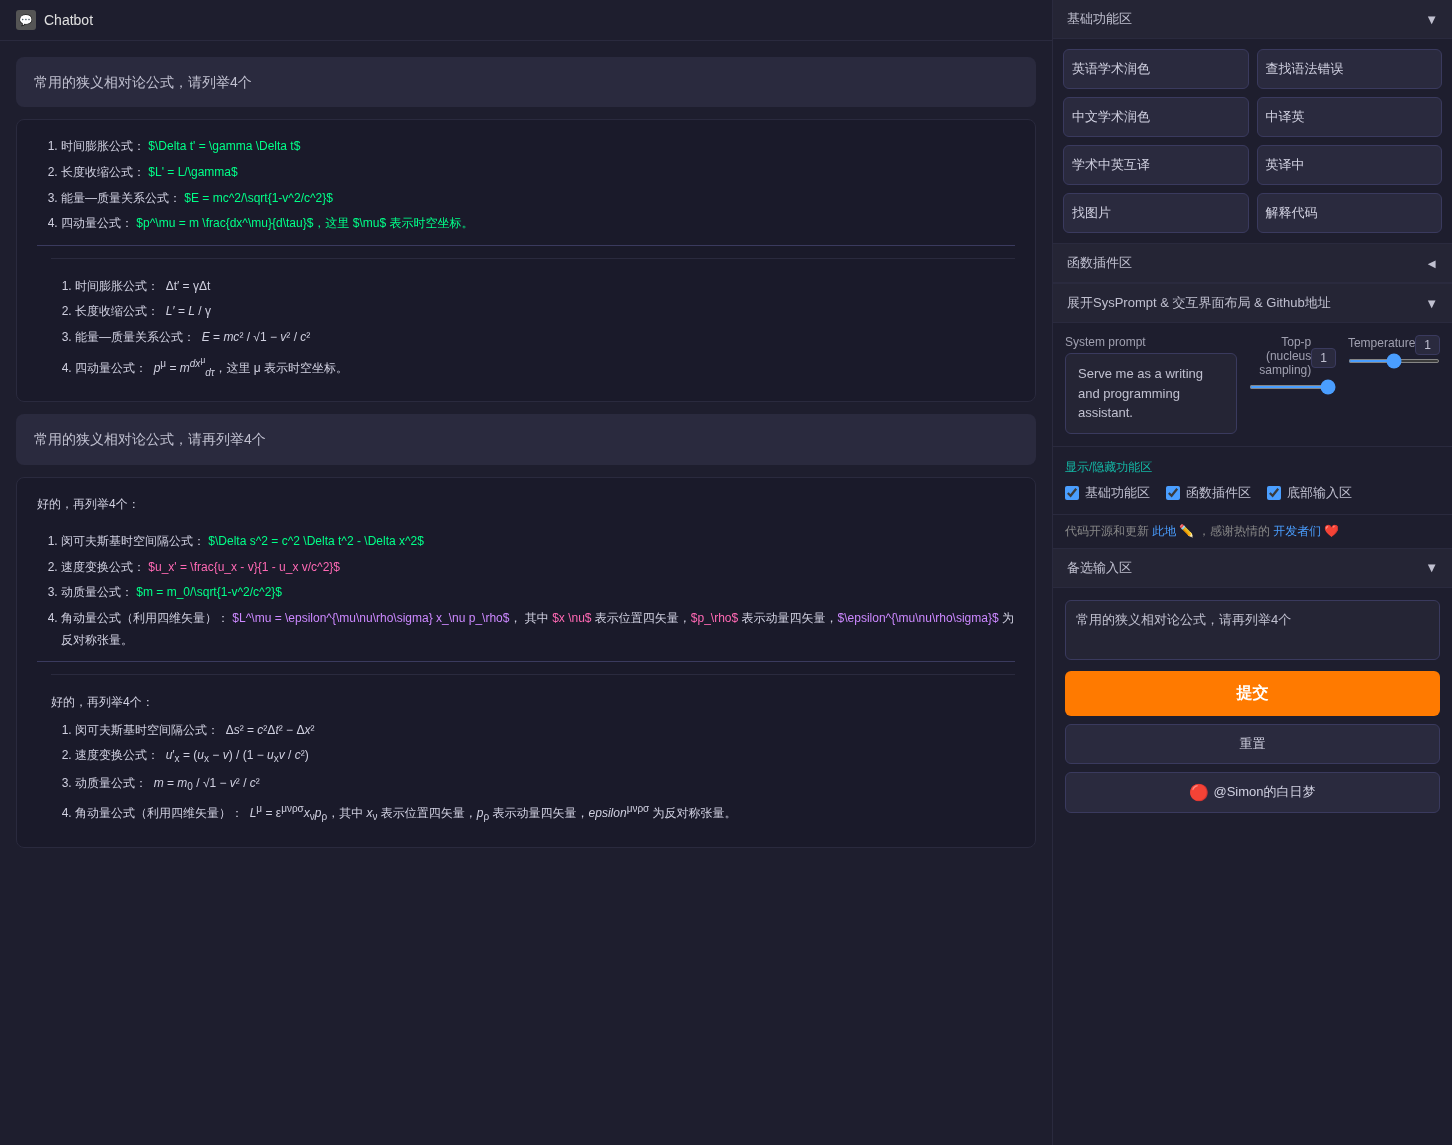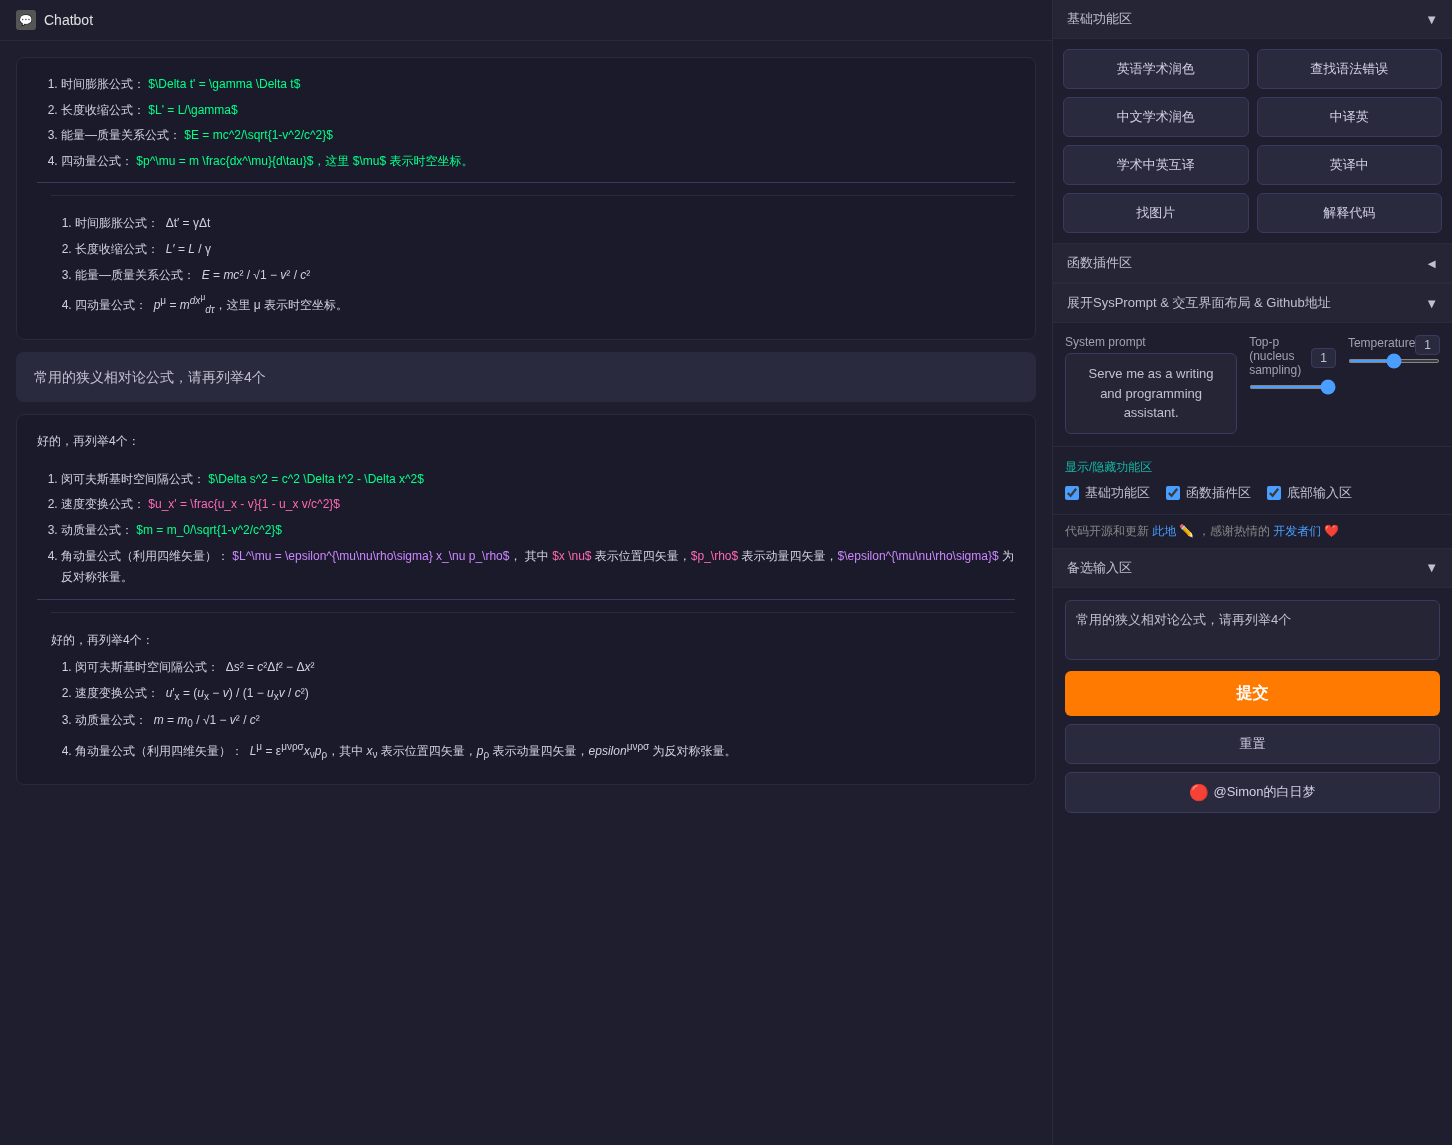--- a/index.html
+++ b/index.html
@@ -120,21 +120,21 @@
     }
 
     .func-btn {
       background: #2a2a3e;
       border: 1px solid #3a3a5e;
       border-radius: 6px;
       color: #d0d0e0;
       padding: 10px 8px;
       font-size: 13px;
       cursor: pointer;
-      text-align: center;
+      text-align: left;
       font-family: "Microsoft YaHei", sans-serif;
     }
 
     .plugin-section {
       border-top: 1px solid #2a2a3e;
     }
 
     .sysprompt-section {
       border-top: 1px solid #2a2a3e;
     }
@@ -153,33 +153,33 @@
     }
 
     .sys-prompt-box {
       background: #252535;
       border: 1px solid #3a3a5e;
       border-radius: 6px;
       padding: 10px 12px;
       font-size: 13px;
       color: #c0c0d0;
       line-height: 1.5;
-      text-align: center;
     }
 
     .slider-row {
       display: flex;
       flex-direction: column;
       gap: 4px;
     }
 
     .slider-label-row {
       display: flex;
       justify-content: space-between;
       align-items: center;
+      text-align: right;
     }
 
     .slider-value {
       background: #2a2a3e;
       border: 1px solid #3a3a5e;
       border-radius: 4px;
       padding: 2px 8px;
       font-size: 12px;
       color: #c0c0d0;
     }
@@ -323,20 +323,23 @@
 <body>
 
 <div class="left-panel">
   <div class="chatbot-header">
     <div class="chatbot-icon">💬</div>
     <span>Chatbot</span>
   </div>
 
   <div class="chat-messages">
 
+    <div class="user-message">
+      <span>常用的狭义相对论公式，请列举4个</span>
+    </div>
 
     <div class="assistant-message">
       <ol>
         <li>
           <span>时间膨胀公式：</span>
           <span class="formula-green">$\Delta t' = \gamma \Delta t$</span>
         </li>
         <li>
           <span>长度收缩公式：</span>
           <span class="formula-green">$L' = L/\gamma$</span>

